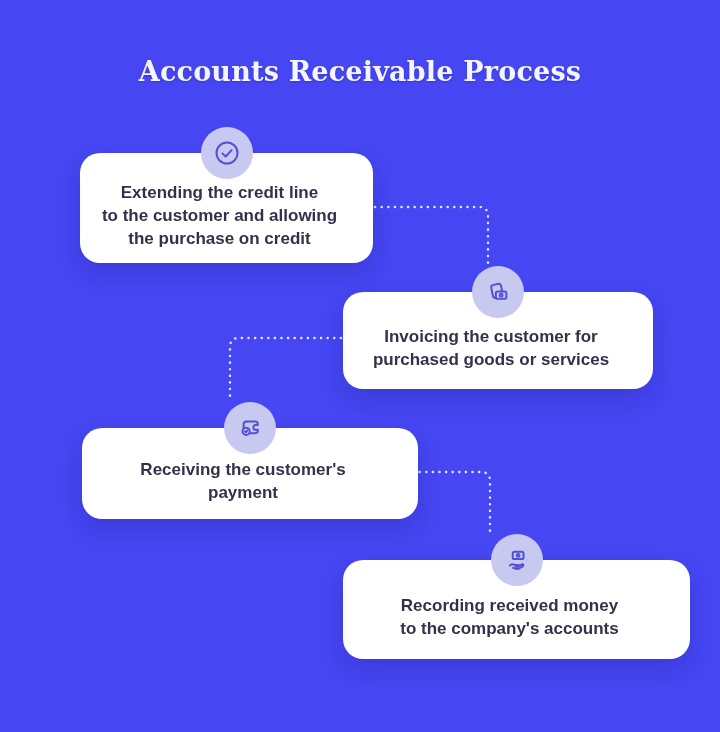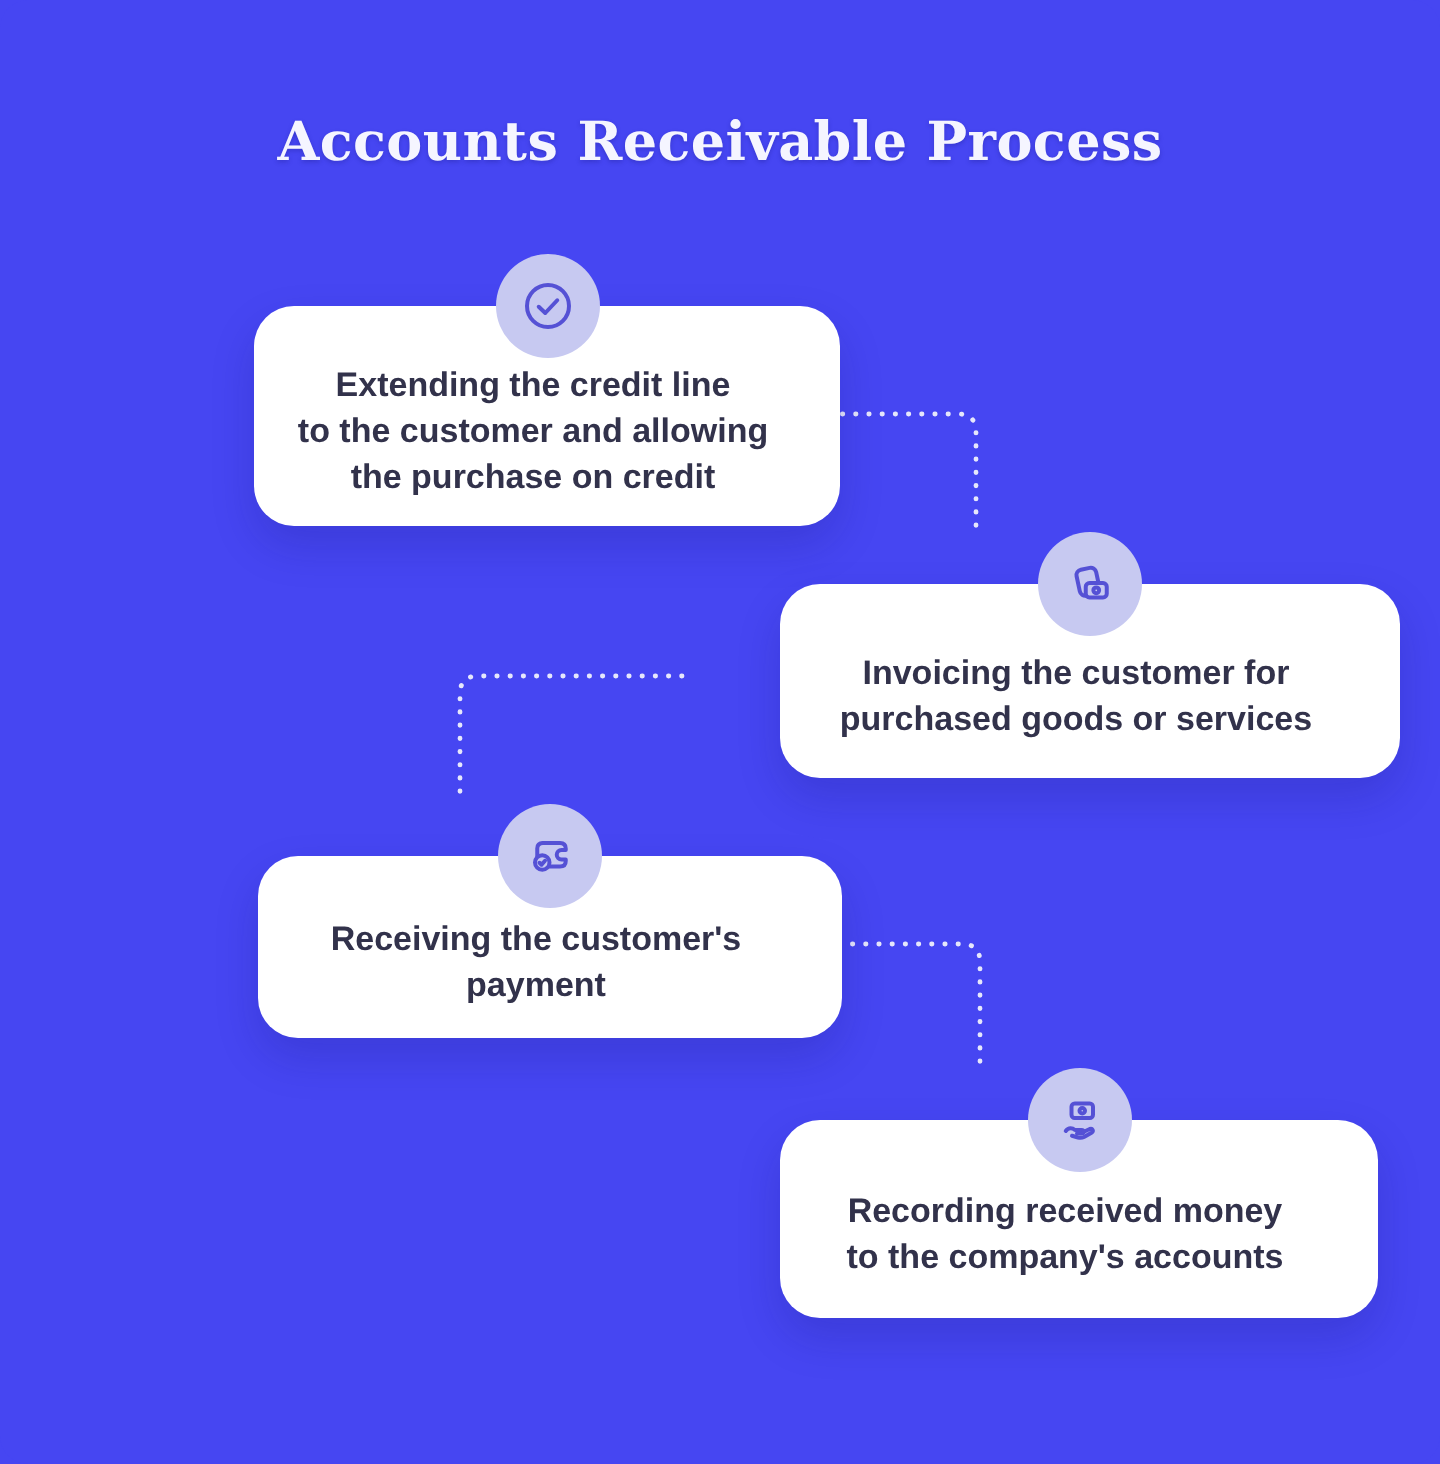--- a/index.html
+++ b/index.html
@@ -54,26 +54,25 @@
   .card {
     position: absolute;
     z-index: 2;
     background: var(--card);
     border-radius: 20px;
     box-shadow: 0 10px 22px rgba(22, 22, 120, 0.20);
     display: flex;
     align-items: center;
     justify-content: center;
     padding: 28px 14px 14px 0;
-    margin-left: 47px;
   }
   .card1 { left: 80px;  top: 153px; width: 293px; height: 110px; }
   .card2 { left: 343px; top: 292px; width: 310px; height: 97px;  }
-  .card3 { left: 82px;  top: 428px; width: 292px; height: 91px;  }
-  .card4 { left: 343px; top: 560px; width: 299px; height: 99px;  }
+  .card3 { left: 82px;  top: 428px; width: 336px; height: 91px;  }
+  .card4 { left: 343px; top: 560px; width: 347px; height: 99px;  }
   .badge {
     position: absolute;
     top: -26px;
     left: 50%;
     transform: translateX(-50%);
     width: 52px;
     height: 52px;
     border-radius: 50%;
     background: var(--badge);
     display: flex;

